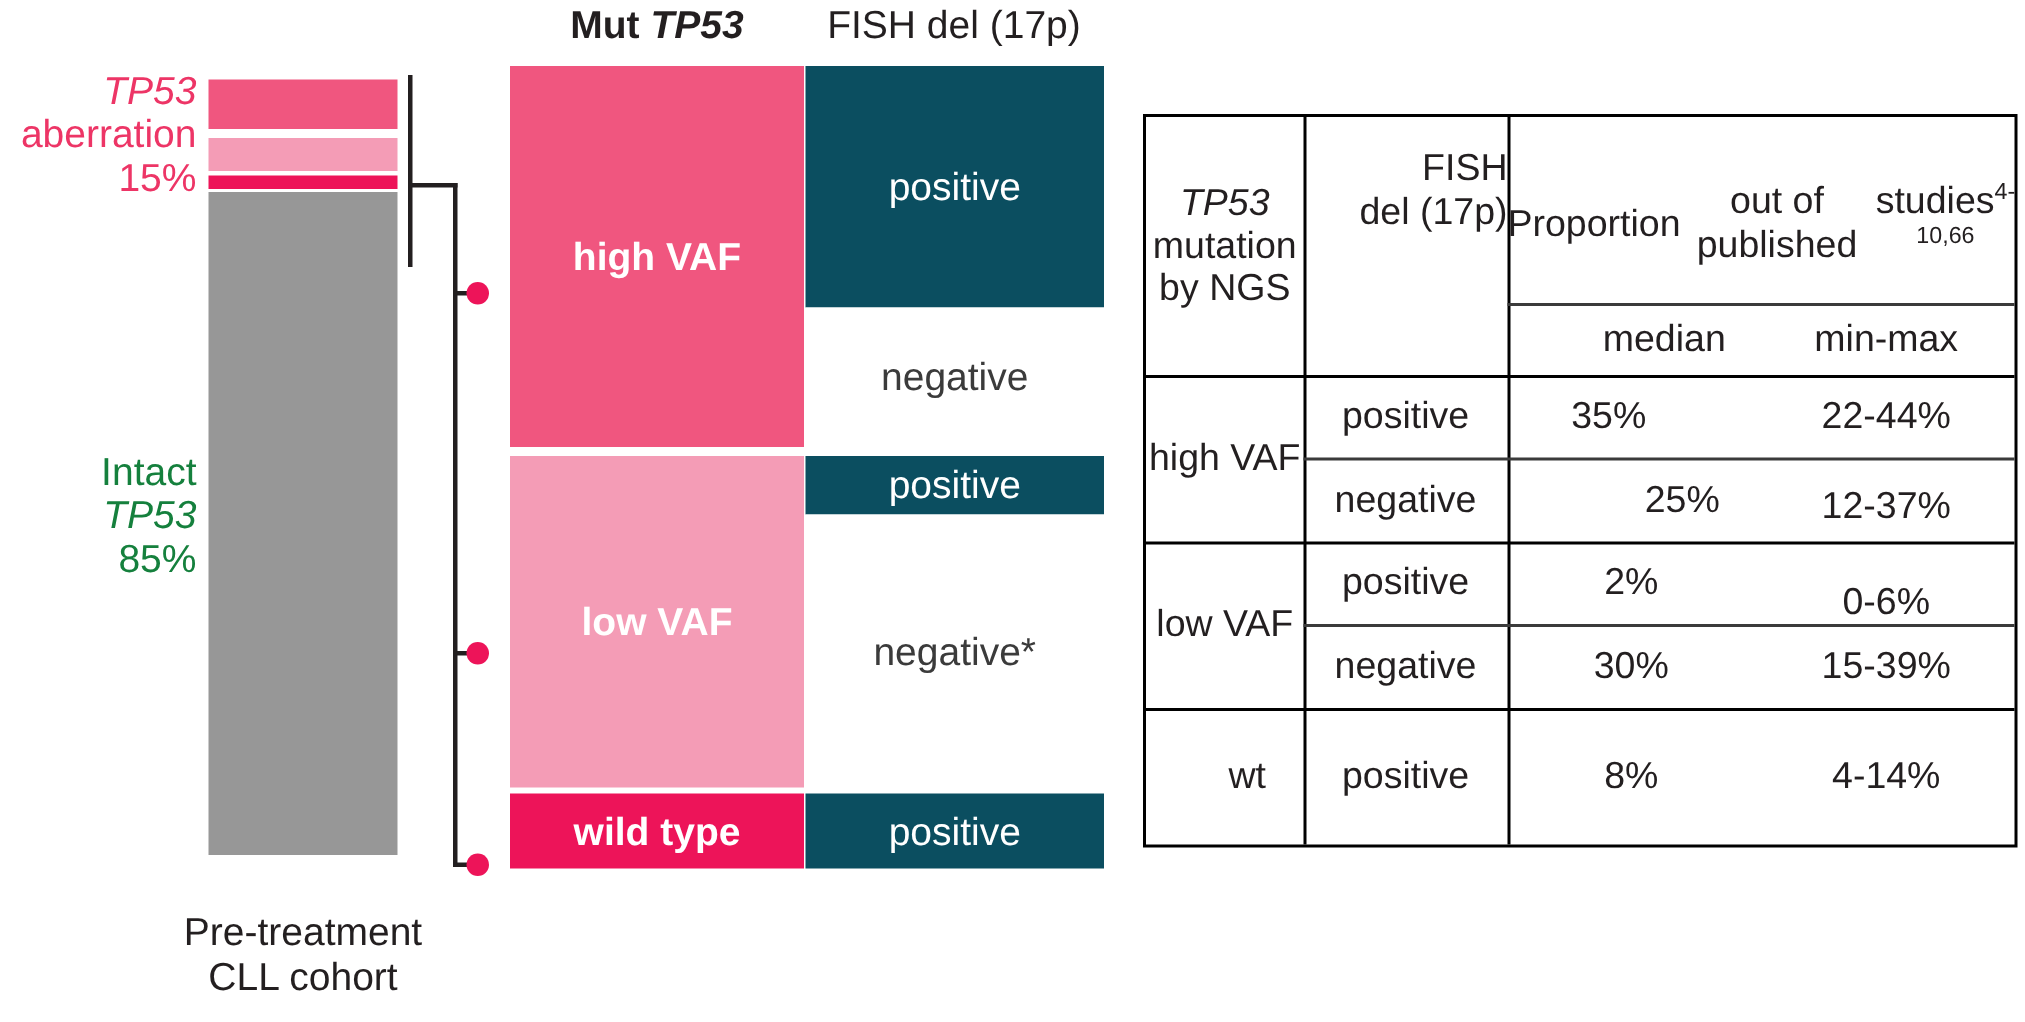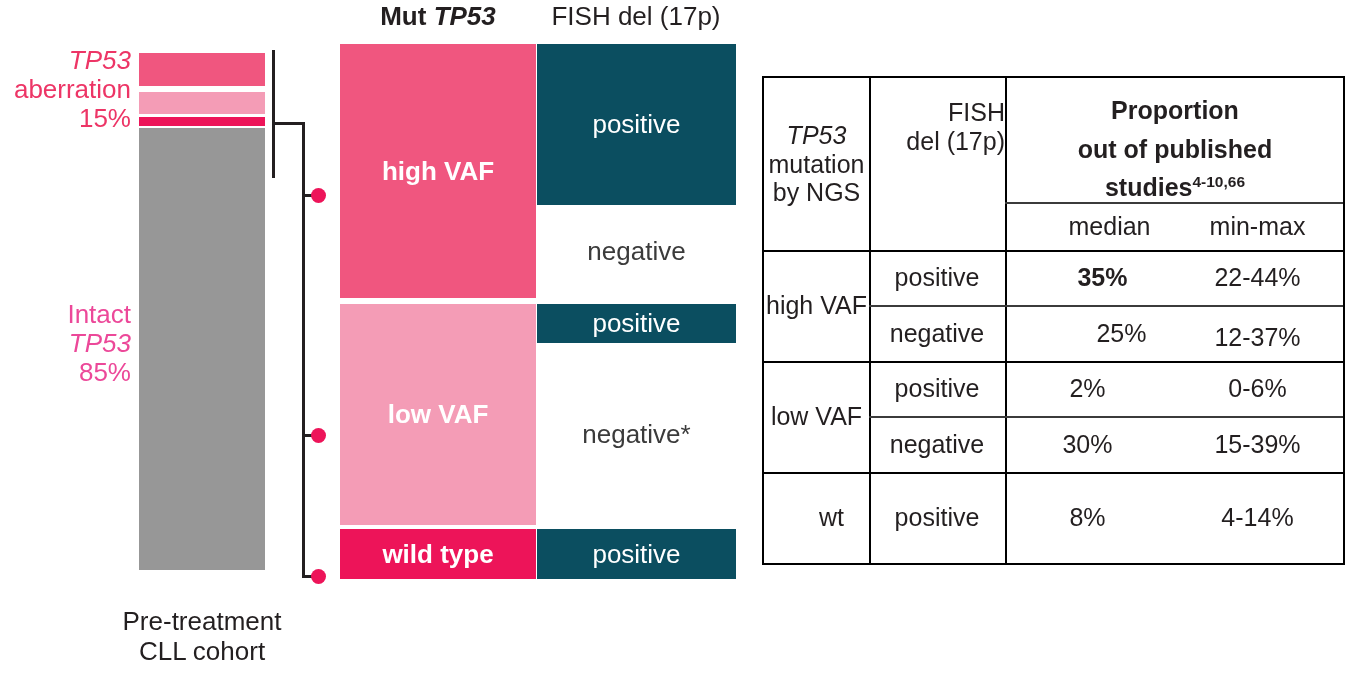--- a/index.html
+++ b/index.html
@@ -11,21 +11,21 @@
   .fig{position:absolute;inset:0;}
 
   
   .bar-seg{position:absolute;left:139px;width:126px;}
   .lbl-left{
     position:absolute;text-align:right;line-height:1.12;
     font-size:26px;white-space:nowrap;
   }
   .aberr{color:#ED3566;right:1218px;}
   .aberr .it{font-style:italic;}
-  .intact{color:#ec4899;right:1218px;}
+  .intact{color:#15803d;right:1218px;}
   .intact .it{font-style:italic;}
 
   .cohort-cap{
     position:absolute;left:72px;top:606px;width:260px;
     text-align:center;font-size:26px;line-height:1.16;color:#231f20;
   }
 
   
   .brk{position:absolute;background:#231f20;}
   .dot{position:absolute;width:15px;height:15px;border-radius:50%;background:#ED1459;}
@@ -157,21 +157,21 @@
       <div class="it">TP53</div>
       <div>mutation</div>
       <div>by NGS</div>
     </div>
 
     <div class="cell" style="left:105px;top:0;width:136px;height:172px;flex-direction:column;justify-content:flex-start;padding-top:20px;align-items:flex-end;">
       <div>FISH</div>
       <div>del (17p)</div>
     </div>
 
-    <div class="cell" style="left:241px;top:0;width:340px;height:124px;flex-direction:column;justify-content:space-between;padding-top:18px;font-weight:bold;">
+    <div class="cell" style="left:241px;top:0;width:340px;height:124px;flex-direction:row;justify-content:space-between;padding-top:18px;">
       <div>Proportion</div>
       <div>out of published</div>
       <div>
         <span>studies</span><sup>4-10,66</sup>
       </div>
     </div>
 
     <div class="cell" style="left:241px;top:124px;width:165px;height:48px;padding-left:44px;">
       <span>median</span>
     </div>
@@ -185,21 +185,21 @@
     <div class="cell" style="left:0;top:283px;width:105px;height:111px;">
       <span>low VAF</span>
     </div>
     <div class="cell" style="left:15px;top:394px;width:105px;height:91px;">
       <span>wt</span>
     </div>
 
     <div class="cell" style="left:105px;top:172px;width:136px;height:55px;">
       <span>positive</span>
     </div>
-    <div class="cell" style="left:256px;top:172px;width:165px;height:55px;font-weight:bold;">
+    <div class="cell" style="left:226px;top:172px;width:165px;height:55px;">
       <span>35%</span>
     </div>
     <div class="cell" style="left:406px;top:172px;width:175px;height:55px;">
       <span>22-44%</span>
     </div>
 
     <div class="cell" style="left:105px;top:228px;width:136px;height:55px;">
       <span>negative</span>
     </div>
     <div class="cell" style="left:255px;top:228px;width:165px;height:55px;margin-left:20px;">
@@ -208,21 +208,21 @@
     <div class="cell" style="left:406px;top:228px;width:175px;height:62px;">
       <span>12-37%</span>
     </div>
 
     <div class="cell" style="left:105px;top:283px;width:136px;height:55px;">
       <span>positive</span>
     </div>
     <div class="cell" style="left:241px;top:283px;width:165px;height:55px;">
       <span>2%</span>
     </div>
-    <div class="cell" style="left:406px;top:283px;width:175px;height:55px;">
+    <div class="cell" style="left:406px;top:283px;width:175px;height:55px;align-items:flex-end;">
       <span>0-6%</span>
     </div>
 
     <div class="cell" style="left:105px;top:339px;width:136px;height:55px;">
       <span>negative</span>
     </div>
     <div class="cell" style="left:241px;top:339px;width:165px;height:55px;">
       <span>30%</span>
     </div>
     <div class="cell" style="left:406px;top:339px;width:175px;height:55px;">

